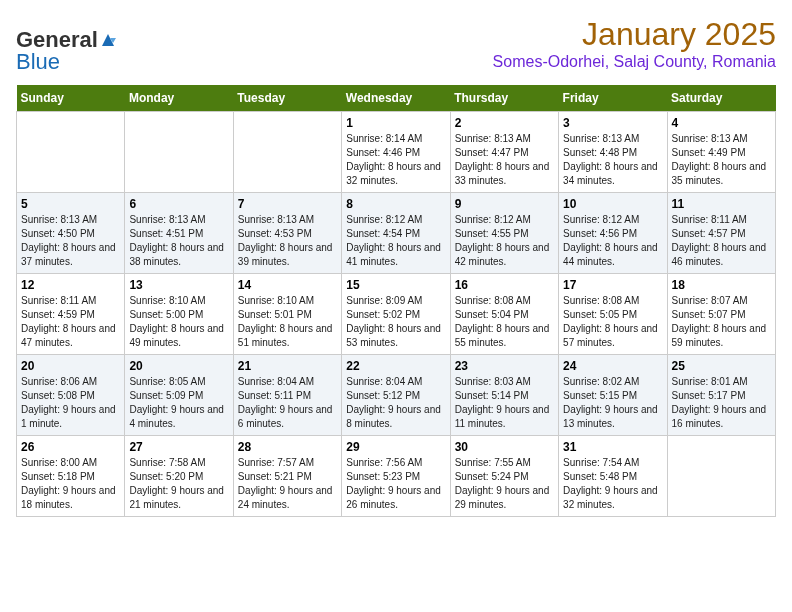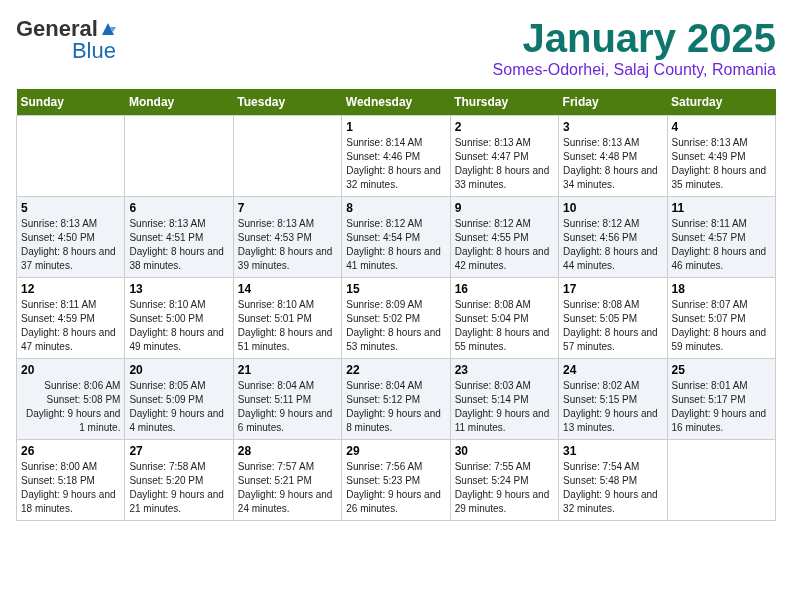--- a/index.html
+++ b/index.html
@@ -12,29 +12,30 @@
     }
     .header {
       display: flex;
       align-items: flex-start;
       justify-content: space-between;
       margin-bottom: 10px;
     }
     .logo {
       display: flex;
       flex-direction: column;
-      align-items: flex-end;
+      align-items: flex-start;
+      margin-top: 11px;
     }
     .title-block {
       text-align: right;
     }
     .title-block h1 {
-      font-size: 40px;
-      color: #0f766e;
-      font-weight: bold;
+      font-size: 32px;
+      color: #a16207;
+      font-weight: normal;
     }
     .title-block h2 {
       font-size: 16px;
       color: #6d28d9;
       font-weight: normal;
     }
     table {
       width: 100%;
       border-collapse: collapse;
       font-size: 10.5px;
@@ -218,21 +219,21 @@
         <td>
           <span class="day-num">18</span>
           <div class="day-info" style="white-space: pre-line;">Sunrise: 8:07 AM
 Sunset: 5:07 PM
 Daylight: 8 hours and 59 minutes.</div>
         </td>
       </tr>
       <tr>
         <td>
           <span class="day-num">20</span>
-          <div class="day-info" style="white-space: pre-line; text-align: right;">Sunrise: 8:06 AM
+          <div class="day-info" style="white-space: pre-line;">Sunrise: 8:06 AM
 Sunset: 5:08 PM
 Daylight: 9 hours and 1 minute.</div>
         </td>
         <td>
           <span class="day-num">20</span>
           <div class="day-info" style="white-space: pre-line;">Sunrise: 8:05 AM
 Sunset: 5:09 PM
 Daylight: 9 hours and 4 minutes.</div>
         </td>
         <td>

